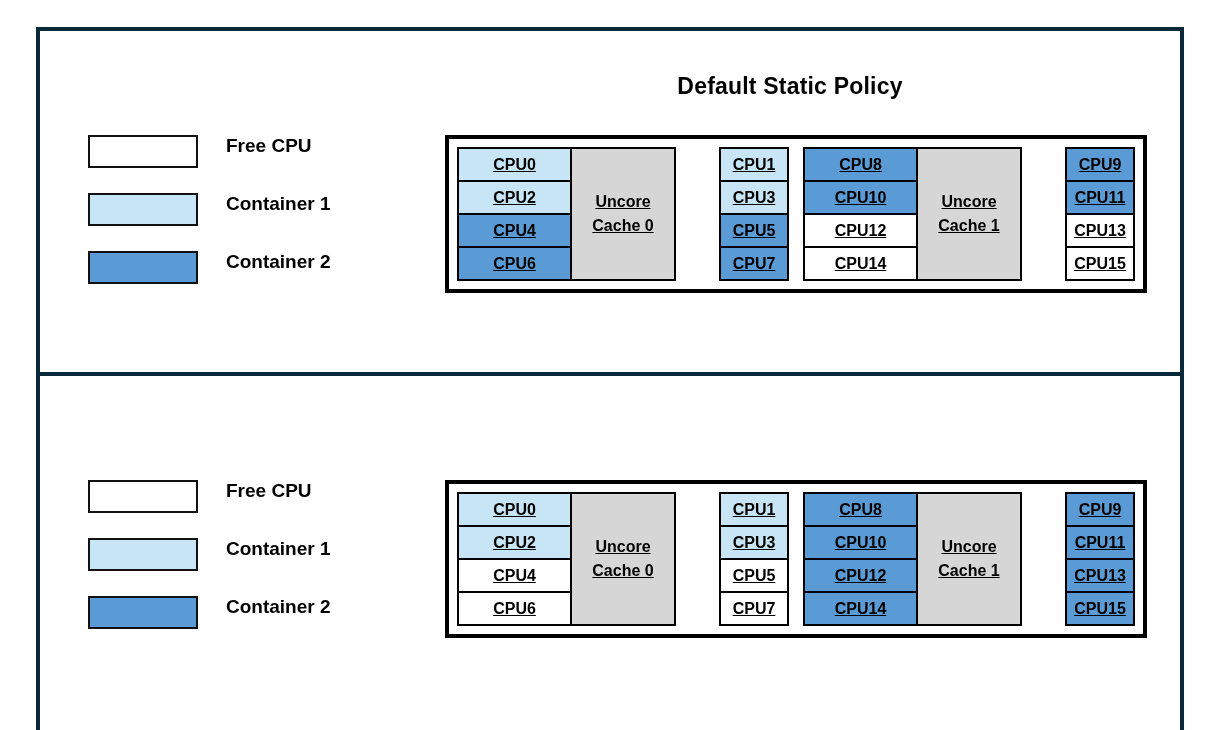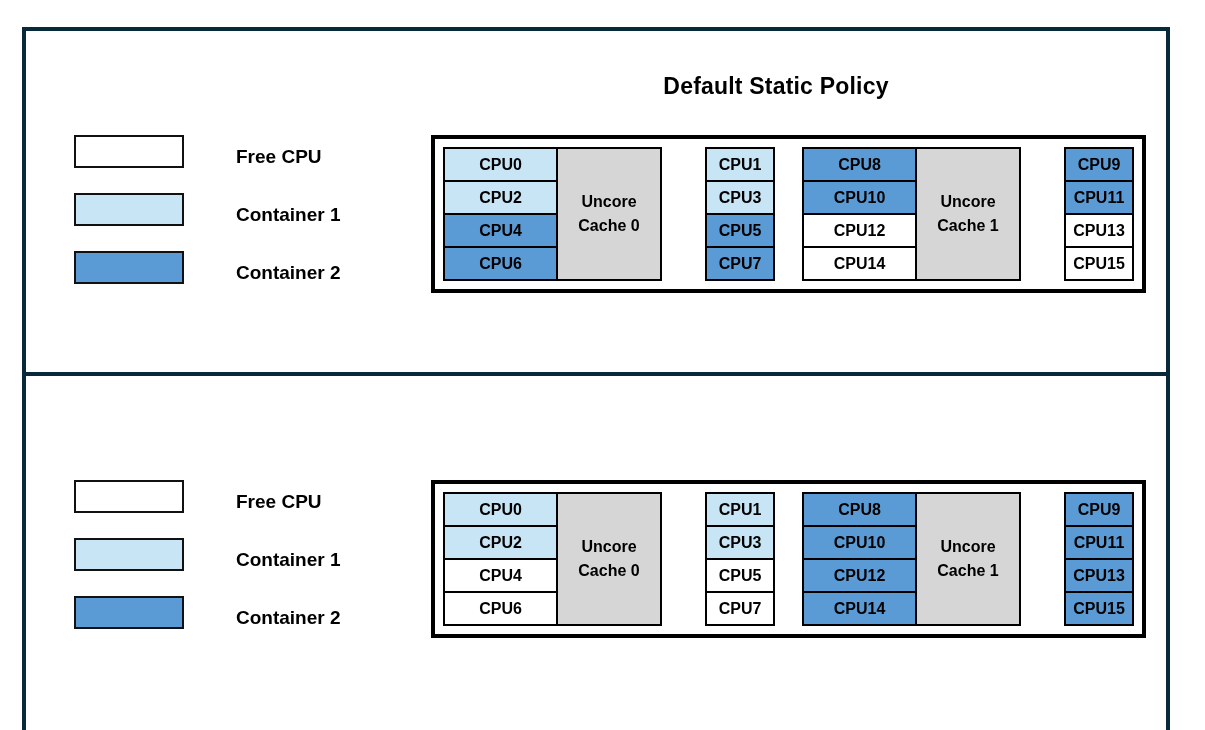--- a/index.html
+++ b/index.html
@@ -6,21 +6,21 @@
   html, body { background: #ffffff; }
   body {
     width: 1205px; height: 730px;
     position: relative;
     font-family: "Liberation Sans", sans-serif;
     color: #000;
     overflow: hidden;
   }
   .panel {
     position: absolute;
-    left: 22px;
+    left: 36px;
     width: 1148px;
     height: 372px;
     border: 4px solid #07293a;
     background: #ffffff;
   }
   .panel.p1 { top: 27px; }
   .panel.p2 { top: 372px; }
 
   .panel-title {
     position: absolute;
@@ -31,37 +31,38 @@
     letter-spacing: 0.2px;
   }
 
   .legend {
     position: absolute;
     left: 48px; top: 104px;
     display: flex;
     flex-direction: column;
     gap: 25px;
   }
-  .legend-row { display: flex; align-items: flex-end; gap: 52px; }
+  .legend-row { display: flex; align-items: flex-start; gap: 28px; }
   .swatch {
     width: 110px; height: 33px;
     border: 2px solid #111;
     flex: 0 0 auto;
   }
   .legend-label { font-size: 19px; font-weight: bold; }
 
   .diagram-box {
     position: absolute;
     top: 104px; left: 405px;
     border: 4px solid #000;
     background: #ffffff;
     padding: 8px;
     display: flex;
-    gap: 27px;
+    gap: 14px;
     width: max-content;
+    text-decoration: underline;
   }
   .cache-group { display: flex; align-items: stretch; }
   .cpu-col {
     display: flex;
     flex-direction: column;
     width: 115px;
   }
   .cpu-col.right { margin-left: -2px; padding-left: 45px; }
   .cpu-cell {
     height: 35px;

